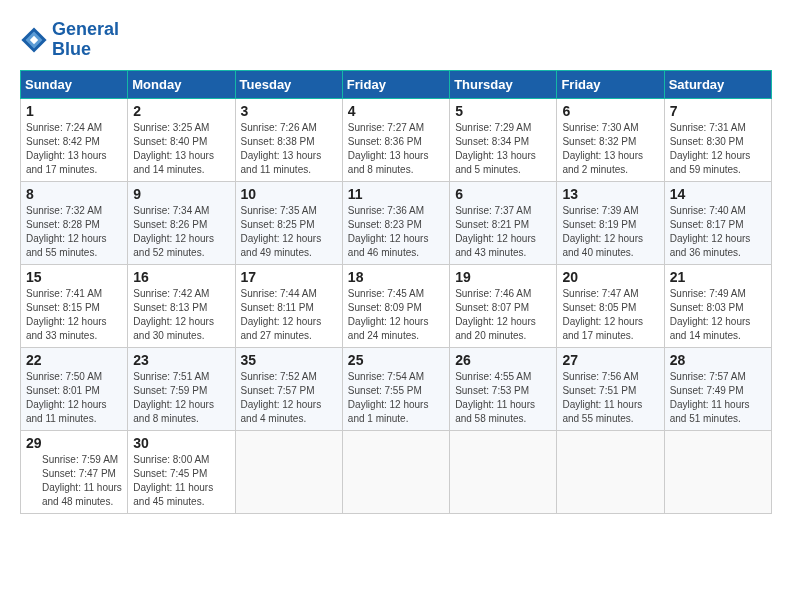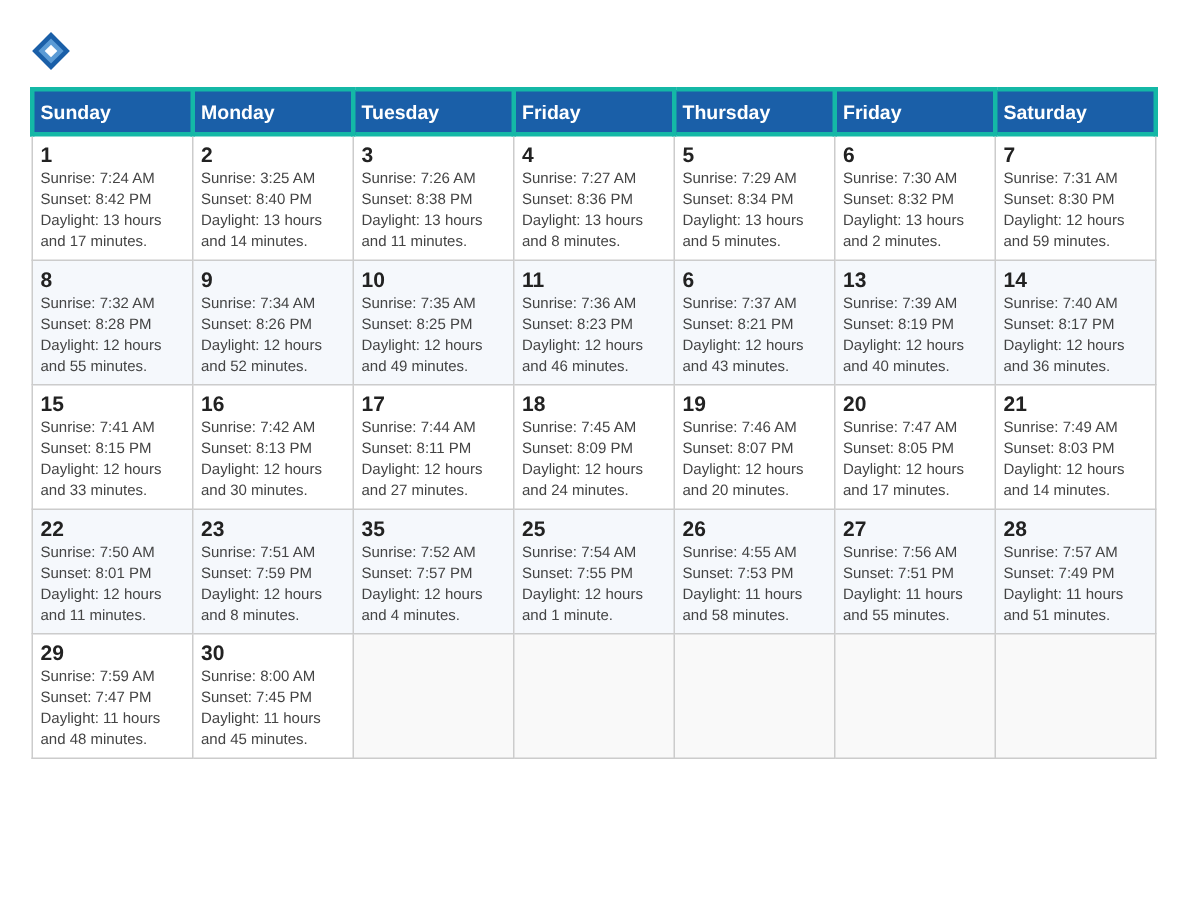--- a/index.html
+++ b/index.html
@@ -50,21 +50,21 @@
       width: 100%;
       border-collapse: collapse;
     }
     thead tr th {
       background-color: #1a5fa8;
       color: #fff;
       font-size: 13px;
       font-weight: bold;
       padding: 6px 4px;
       text-align: left;
-      border: 3px solid #14b8a6;
+      border: 1px solid #14b8a6;
     }
     tbody tr td {
       border: 1px solid #ccc;
       vertical-align: top;
       padding: 4px 5px;
       font-size: 10.5px;
       color: #333;
       background: #fff;
       min-height: 80px;
       width: 14.28%;
@@ -91,20 +91,26 @@
 </head>
 <body>
 
 <div class="header">
   <div class="logo">
     <svg class="logo-icon" viewBox="0 0 40 40">
       <polygon points="20,2 38,20 20,38 2,20" fill="#1a5fa8"></polygon>
       <polygon points="20,8 32,20 20,32 8,20" fill="#5b9bd5"></polygon>
       <polygon points="20,14 26,20 20,26 14,20" fill="#fff"></polygon>
     </svg>
+    <div>
+      <div class="logo-text">
+        <span>General</span><br>
+        <span style="color:#1a5fa8;">Blue</span>
+      </div>
+    </div>
   </div>
   <div class="right-header">
     <div class="month-title"></div>
     <div class="location"></div>
   </div>
 </div>
 
 <table>
   <thead>
     <tr id="weekday-header">
@@ -318,21 +324,21 @@
           <span class="day-number">28</span>
           <div class="cell-text" style="white-space: pre-line;">Sunrise: 7:57 AM
 Sunset: 7:49 PM
 Daylight: 11 hours
 and 51 minutes.</div>
         </td>
       </tr>
       <tr>
         <td>
           <span class="day-number">29</span>
-          <div class="cell-text" style="white-space: pre-line;">Sunrise: 7:59 AM
+          <div class="cell-text" style="white-space: pre-line; margin-left: 16px;">Sunrise: 7:59 AM
 Sunset: 7:47 PM
 Daylight: 11 hours
 and 48 minutes.</div>
         </td>
         <td>
           <span class="day-number">30</span>
           <div class="cell-text" style="white-space: pre-line;">Sunrise: 8:00 AM
 Sunset: 7:45 PM
 Daylight: 11 hours
 and 45 minutes.</div>

